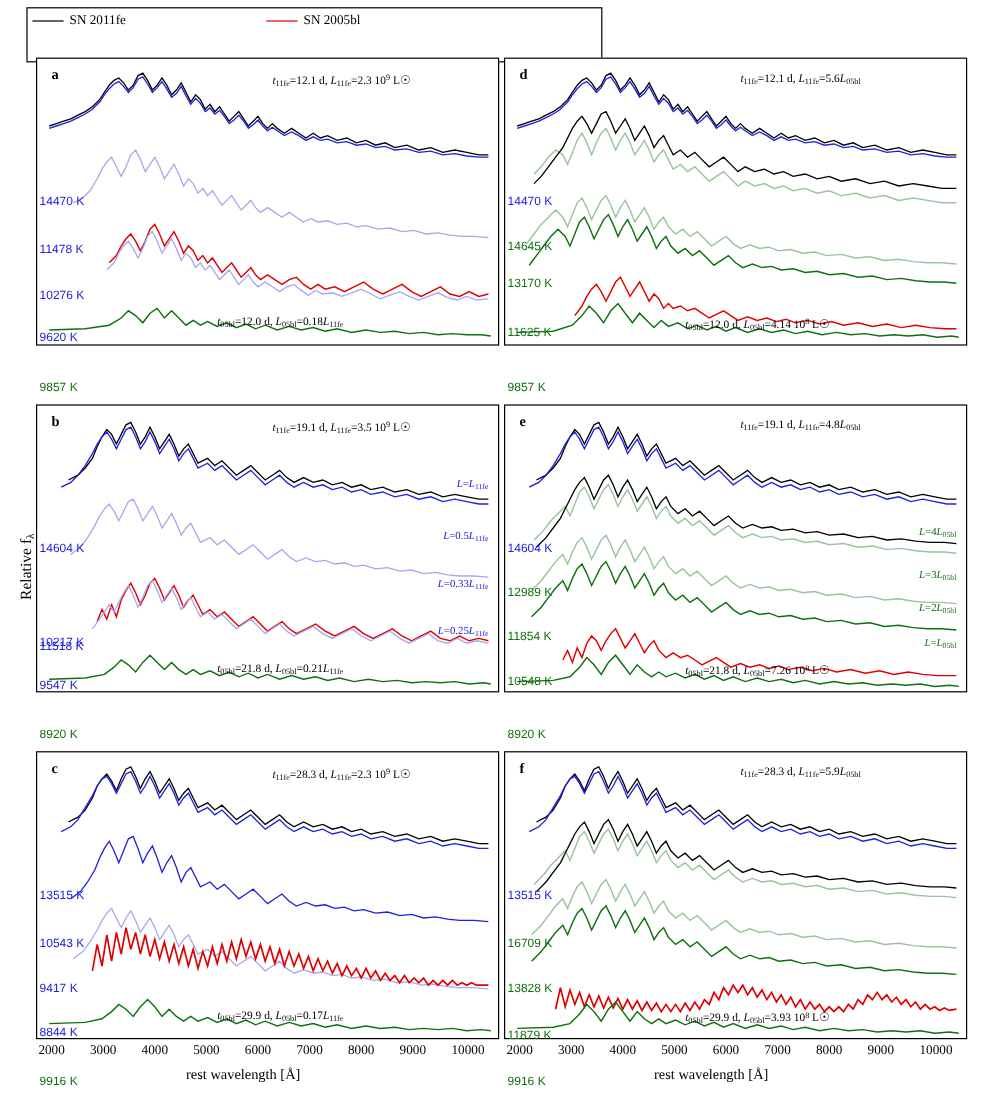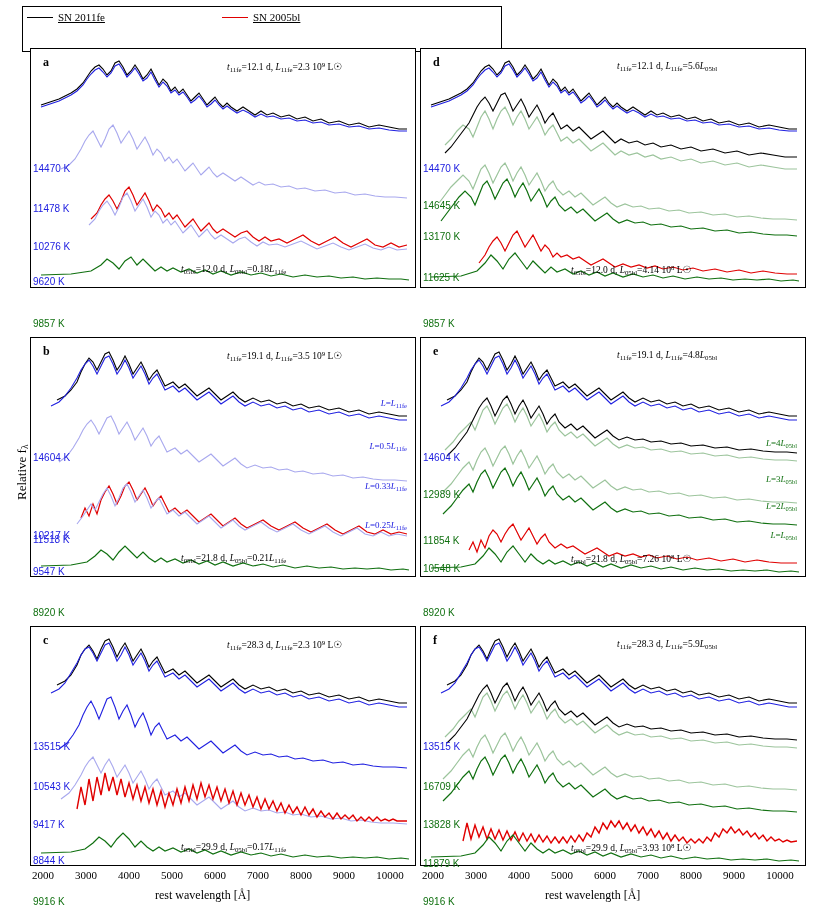--- a/index.html
+++ b/index.html
@@ -102,21 +102,21 @@
   }
   svg { display: block; }
   .sub { font-size: 0.72em; vertical-align: -0.25em; }
   .sup { font-size: 0.72em; vertical-align: 0.45em; }
 </style>
 </head>
 <body>
 
 <div id="root">
 
-  <div class="legend" style="left:22px; top:6px; width:480px; height:46px;text-decoration:underline;">
+  <div class="legend" style="left:22px; top:6px; width:480px; height:46px;">
     <div class="legend-row">
       <div class="legend-item" style="width:185px;">
         <span class="legend-line" style="border-top-color:#000000;"></span>
         <span class="legend-label">SN 2011fe</span>
       </div>
       <div class="legend-item">
         <span class="legend-line" style="border-top-color:#e00000;"></span>
         <span class="legend-label">SN 2005bl</span>
       </div>
     </div>
@@ -254,21 +254,21 @@
     <div class="ann" style="left:150px; top:215px;">
       <i>t</i><span class="sub">05bl</span>=21.8 d, <i>L</i><span class="sub">05bl</span>=7.26 10<span class="sup">8</span> L<span style="font-size:10px;">☉</span>
     </div>
     <div class="lum-lab" style="right:8px; top:100px; color:#107010;"><i>L</i>=4<i>L</i><span class="sub">05bl</span></div>
     <div class="lum-lab" style="right:8px; top:136px; color:#107010;"><i>L</i>=3<i>L</i><span class="sub">05bl</span></div>
     <div class="lum-lab" style="right:8px; top:163px; color:#107010;"><i>L</i>=2<i>L</i><span class="sub">05bl</span></div>
     <div class="lum-lab" style="right:8px; top:192px; color:#107010;"><i>L</i>=<i>L</i><span class="sub">05bl</span></div>
   </div>
   <div class="temp" style="left:423px; top:452px; color:#2020e0;">14604 K</div>
   <div class="temp" style="left:423px; top:489px; color:#107010;">12989 K</div>
-  <div class="temp" style="left:423px; top:525px; color:#107010;margin-top:10px;">11854 K</div>
+  <div class="temp" style="left:423px; top:525px; color:#107010;">11854 K</div>
   <div class="temp" style="left:423px; top:563px; color:#107010;">10548 K</div>
   <div class="temp" style="left:423px; top:607px; color:#107010;">8920 K</div>
 
   <div class="panel" style="left:420px; top:626px; width:386px; height:240px;">
     <svg width="384" height="238" viewBox="0 0 384 238">
       <path fill="none" stroke="#000000" stroke-width="1.1" d="M26,58 L34,54 L40,48 L46,38 L50,28 L54,22 L58,18 L62,24 L66,32 L70,22 L74,14 L78,12 L82,20 L86,30 L90,22 L94,16 L98,24 L102,34 L106,28 L110,22 L114,30 L118,40 L122,34 L126,30 L130,38 L134,46 L142,42 L148,48 L154,44 L160,50 L166,56 L172,52 L178,48 L184,54 L190,60 L196,56 L202,52 L208,58 L214,62 L222,58 L230,62 L238,60 L246,64 L254,62 L262,66 L270,64 L278,68 L288,66 L298,70 L308,68 L318,72 L328,70 L338,74 L348,72 L358,74 L368,76 L376,76"></path>
       <path fill="none" stroke="#2020e0" stroke-width="1.1" d="M20,66 L28,62 L34,56 L40,46 L46,36 L50,28 L54,22 L58,20 L62,26 L66,34 L70,26 L74,18 L78,16 L82,24 L86,34 L90,28 L94,20 L98,28 L102,38 L106,32 L110,26 L114,34 L118,44 L122,38 L126,34 L130,42 L134,50 L142,46 L148,52 L154,48 L160,54 L166,60 L172,56 L178,52 L184,58 L190,64 L196,60 L202,56 L208,62 L214,66 L222,62 L230,66 L238,64 L246,68 L254,66 L262,70 L270,68 L278,72 L288,70 L298,74 L308,72 L318,76 L328,74 L338,78 L348,76 L358,78 L368,80 L376,80"></path>
       <path fill="none" stroke="#9cc49c" stroke-width="1.2" d="M24,110 L32,102 L38,94 L44,88 L50,82 L54,90 L58,80 L62,70 L66,66 L70,74 L74,84 L78,76 L82,68 L86,64 L90,72 L94,82 L98,74 L102,68 L106,76 L110,86 L114,80 L118,74 L122,82 L126,92 L130,86 L134,82 L138,90 L144,96 L150,92 L156,98 L162,94 L168,100 L174,106 L180,102 L186,98 L192,104 L198,108 L206,105 L214,108 L222,107 L230,110 L240,109 L250,112 L260,111 L270,114 L282,113 L294,116 L306,115 L318,118 L330,117 L342,119 L354,120 L366,120 L376,121"></path>
       <path fill="none" stroke="#000000" stroke-width="1.1" d="M26,116 L34,108 L40,100 L46,92 L50,84 L54,76 L58,68 L62,62 L66,58 L70,66 L74,76 L78,68 L82,60 L86,56 L90,64 L94,74 L98,66 L102,60 L106,68 L110,78 L114,72 L118,66 L122,74 L126,84 L130,78 L134,74 L138,82 L144,88 L150,84 L156,90 L162,86 L168,92 L174,98 L180,94 L186,90 L192,96 L198,100 L206,97 L214,100 L222,99 L230,102 L240,101 L250,104 L260,103 L270,106 L282,105 L294,108 L306,107 L318,110 L330,109 L342,111 L354,112 L366,112 L376,113"></path>
       <path fill="none" stroke="#9cc49c" stroke-width="1.2" d="M22,152 L30,144 L36,136 L42,128 L48,122 L52,130 L56,120 L60,112 L64,108 L68,116 L72,126 L76,118 L80,110 L84,106 L88,114 L92,124 L96,116 L100,110 L104,118 L108,128 L112,122 L116,116 L120,124 L124,134 L128,128 L132,124 L136,132 L142,138 L148,134 L154,140 L160,136 L166,142 L172,148 L178,144 L184,140 L190,146 L196,150 L204,147 L212,150 L220,149 L228,152 L238,151 L248,154 L258,153 L268,156 L280,155 L292,158 L304,157 L316,160 L328,159 L340,161 L352,162 L364,162 L376,163"></path>

